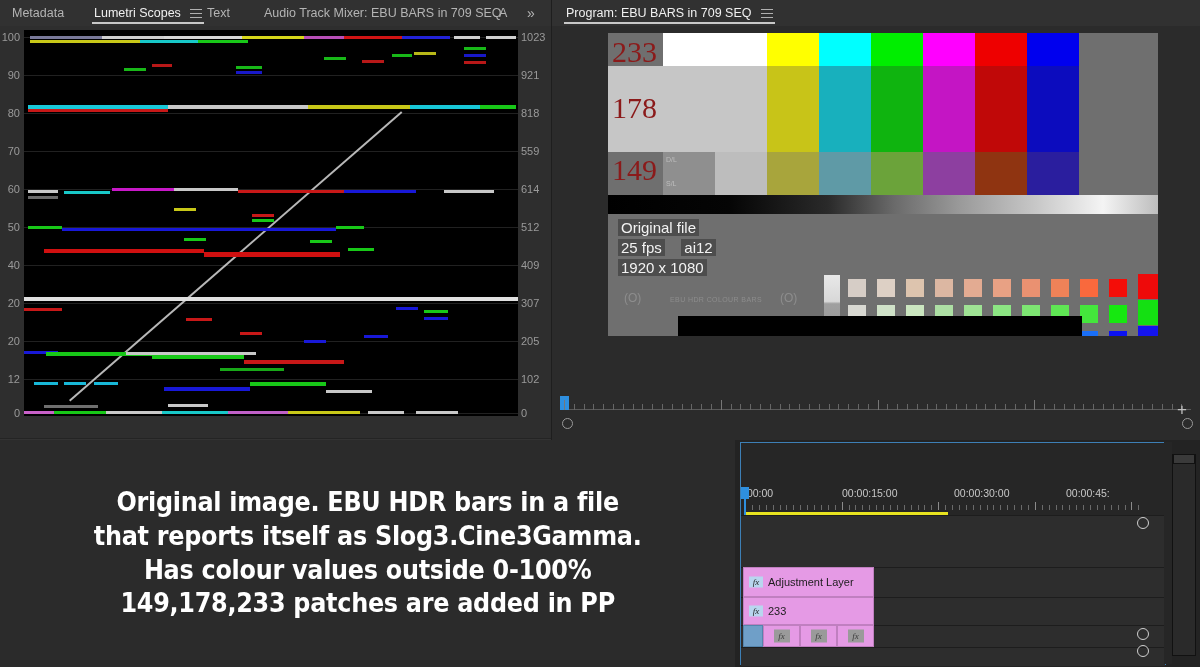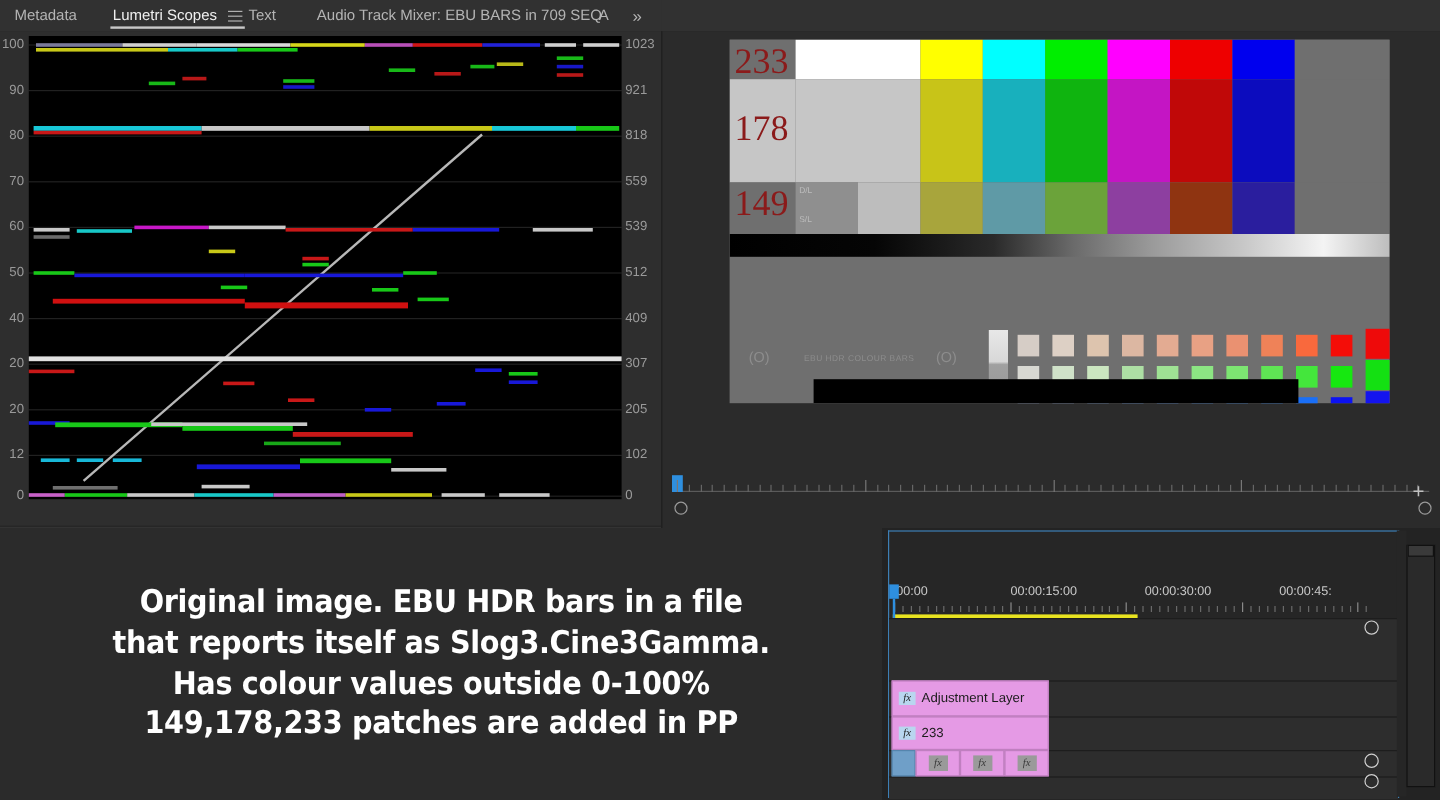--- a/index.html
+++ b/index.html
@@ -127,20 +127,26 @@
       <div class="tab nosel" style="left:262px;">
         <span>Audio Track Mixer: EBU BARS in 709 SEQ</span>
       </div>
       <div class="tab nosel" style="left:497px;">
         <span>A</span>
       </div>
       <div class="tab nosel" style="left:525px;font-size:14px;">
         <span>»</span>
       </div>
     </div>
+    <div class="tabpanel" id="rightpanelbar">
+      <div class="tab active nosel" style="left:12px;">
+        <span>Program: EBU BARS in 709 SEQ</span>
+        <span class="hamb"><i></i><i></i><i></i></span>
+      </div>
+    </div>
   </div>
 
   <div id="scopepanel">
 
     <div class="axis" id="axisleft">
       <div class="axl" style="top:7px">100</div>
       <div class="axl" style="top:45px">90</div>
       <div class="axl" style="top:83px">80</div>
       <div class="axl" style="top:121px">70</div>
       <div class="axl" style="top:159px">60</div>
@@ -257,21 +263,21 @@
       <div class="tr" style="left:392px;top:381px;width:42px;background:#c8c8c8;"></div>
       <div class="tr" style="left:20px;top:375px;width:54px;background:#6f6f6f;"></div>
       <div class="tr" style="left:144px;top:374px;width:40px;background:#c8c8c8;"></div>
     </div>
 
     <div class="axis" id="axisright">
       <div class="axr" style="top:7px">1023</div>
       <div class="axr" style="top:45px">921</div>
       <div class="axr" style="top:83px">818</div>
       <div class="axr" style="top:121px">559</div>
-      <div class="axr" style="top:159px">539</div>
+      <div class="axr" style="top:159px">614</div>
       <div class="axr" style="top:197px">512</div>
       <div class="axr" style="top:235px">409</div>
       <div class="axr" style="top:273px">307</div>
       <div class="axr" style="top:311px">205</div>
       <div class="axr" style="top:349px">102</div>
       <div class="axr" style="top:383px">0</div>
     </div>
 
     <div id="scopefoot">
       <div class="lbl" style="left:8px;">Rec. 709</div>
@@ -330,20 +336,28 @@
 
       <div class="smalllab" style="left:58px;top:123px;">D/L</div>
       <div class="smalllab" style="left:58px;top:147px;">S/L</div>
 
       <div class="patchnum" style="left:4px;top:4px;">233</div>
       <div class="patchnum" style="left:4px;top:60px;">178</div>
       <div class="patchnum" style="left:4px;top:122px;">149</div>
 
       <div id="rampstrip" style="background:linear-gradient(to right,#000 0%,#050505 22%,#2a2a2a 40%,#6a6a6a 52%,#9a9a9a 64%,#c8c8c8 78%,#f4f4f4 90%,#bdbdbd 100%);"></div>
 
+      <div id="infoblock">
+        <div><span class="infotxt">Original file</span></div>
+        <div>
+          <span class="infotxt">25 fps</span>
+          <span class="infotxt" style="margin-left:12px;">ai12</span>
+        </div>
+        <div><span class="infotxt">1920 x 1080</span></div>
+      </div>
       <div class="speaker" style="left:16px;top:258px;">(O)</div>
       <div class="speaker" style="left:172px;top:258px;">(O)</div>
       <div class="ebulab" style="left:62px;top:263px;">EBU HDR COLOUR BARS</div>
 
       <div class="swatch" style="left:216px;top:242px;width:16px;height:48px;
            background:linear-gradient(to bottom,#e8e8e8,#d8d8d8 55%,#a0a0a0 60%,#9a9a9a);"></div>
 
       <div id="swatchgrid">
           <div class="swatch" style="left: 240px; top: 246px; width: 18px; height: 18px; background: rgb(214, 205, 198);"></div>
           <div class="swatch" style="left: 269px; top: 246px; width: 18px; height: 18px; background: rgb(221, 208, 197);"></div>

